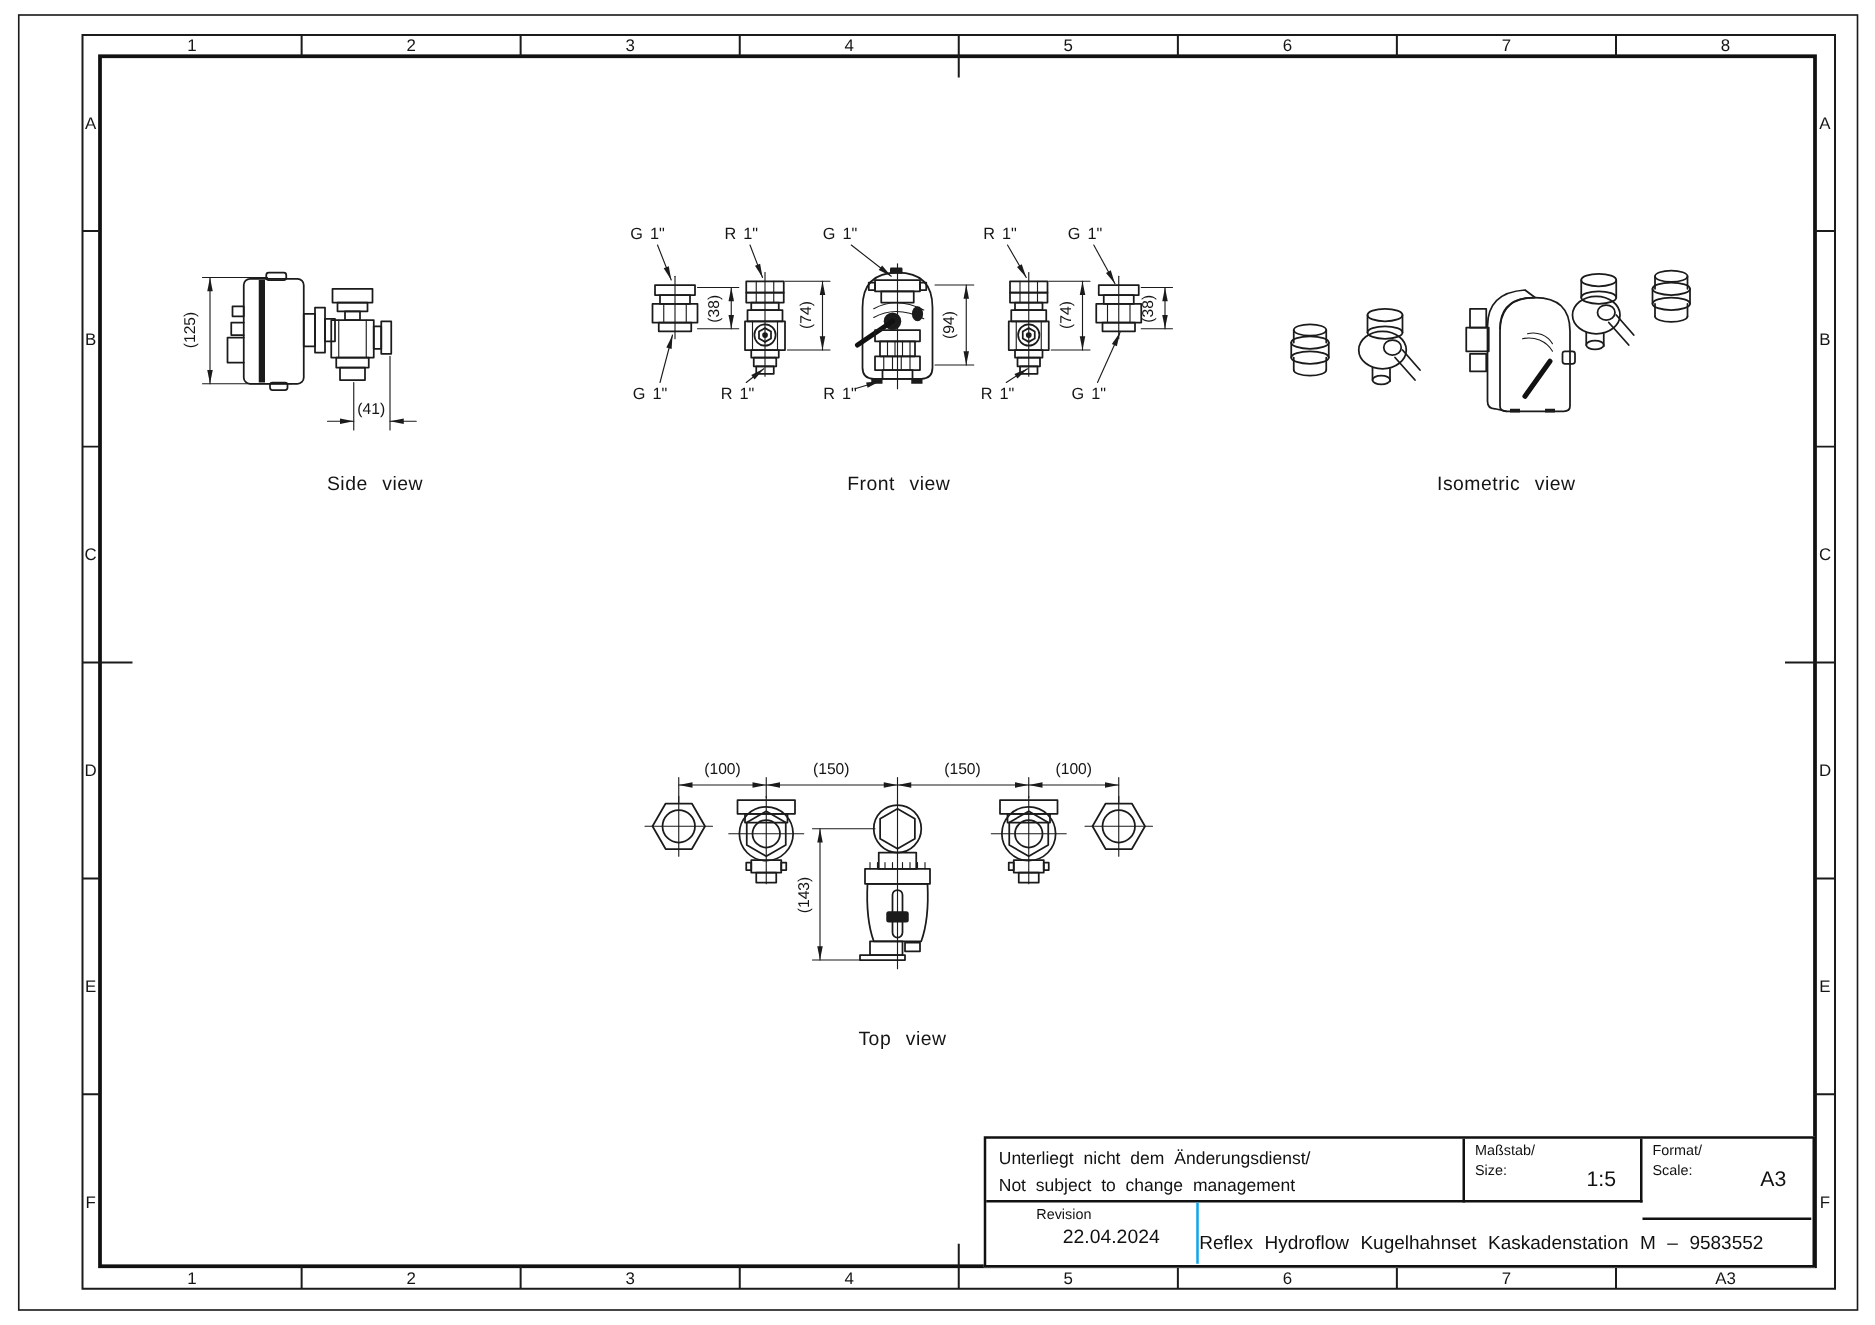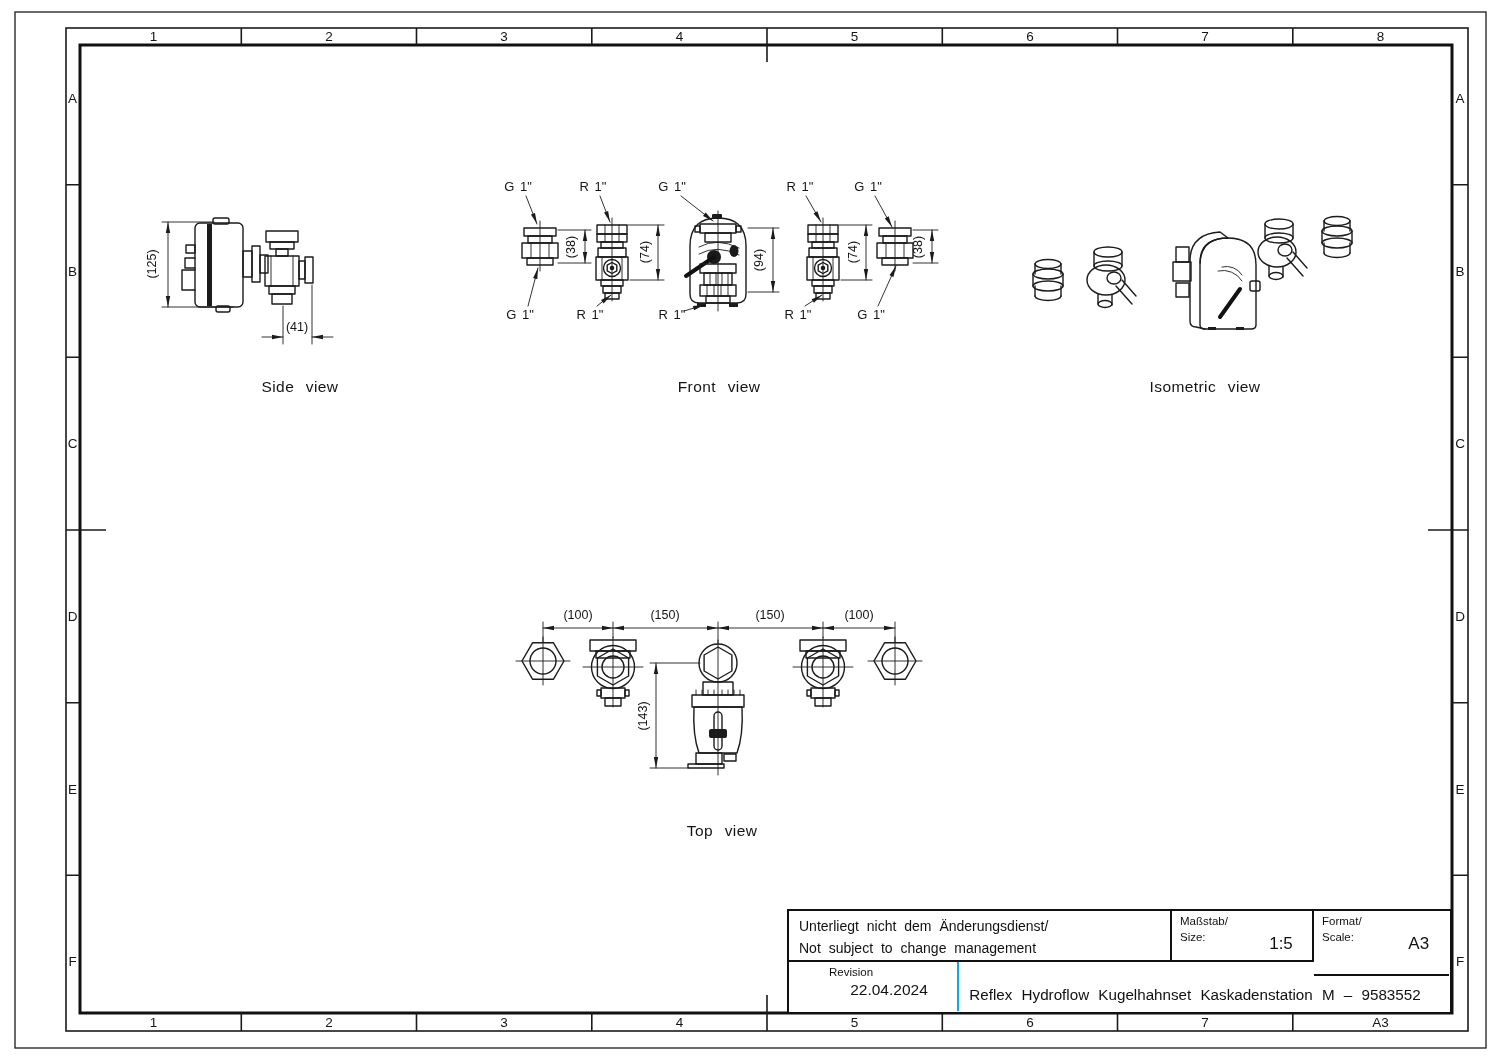--- a/index.html
+++ b/index.html
@@ -27,21 +27,21 @@
           border:2.5px solid #111;box-sizing:border-box;}
   .tb-cell{position:absolute;box-sizing:border-box;}
   .tb-note{left:0;top:0;width:383px;height:51px;border-right:2px solid #111;border-bottom:2px solid #111;
            padding:4px 0 0 10px;font-size:14px;line-height:1.6;word-spacing:4px;}
   .tb-scale{left:383px;top:0;width:142px;height:51px;border-right:2px solid #111;border-bottom:2px solid #111;}
   .tb-format{left:525px;top:0;width:135px;height:65px;border-bottom:2px solid #111;}
   .tb-small{position:absolute;left:8px;top:3px;font-size:11.5px;line-height:1.35;}
   .tb-val{position:absolute;left:58%;top:23px;font-size:17px;margin-left:16px;}
   .tb-rev{left:0;top:51px;width:138px;height:49px;border-right:2px solid #0ea5e9;margin-left:32px;}
   .tb-revdate{position:absolute;left:0;top:19px;width:100%;text-align:center;font-size:15.5px;}
-  .tb-title{left:138px;top:51px;width:522px;height:65px;display:flex;align-items:center;justify-content:center;
+  .tb-title{left:128px;top:51px;width:522px;height:65px;display:flex;align-items:center;justify-content:center;
             font-size:15.2px;word-spacing:5px;padding-left:14px;}
 
   
   .logo{position:absolute;left:1260px;top:826px;width:184px;height:79px;
         background:#8cc63f;border-radius:15px;}
   .logo-inner{position:absolute;left:10px;top:10px;width:142px;height:59px;background:#fff;border-radius:9px;
         display:flex;align-items:center;justify-content:center;}
   .logo-inner span{font-family:"DejaVu Sans",sans-serif;font-weight:bold;font-size:38px;
         letter-spacing:-2px;color:#0d0d0d;transform:scaleY(1.05);padding-bottom:2px;}
 </style>

